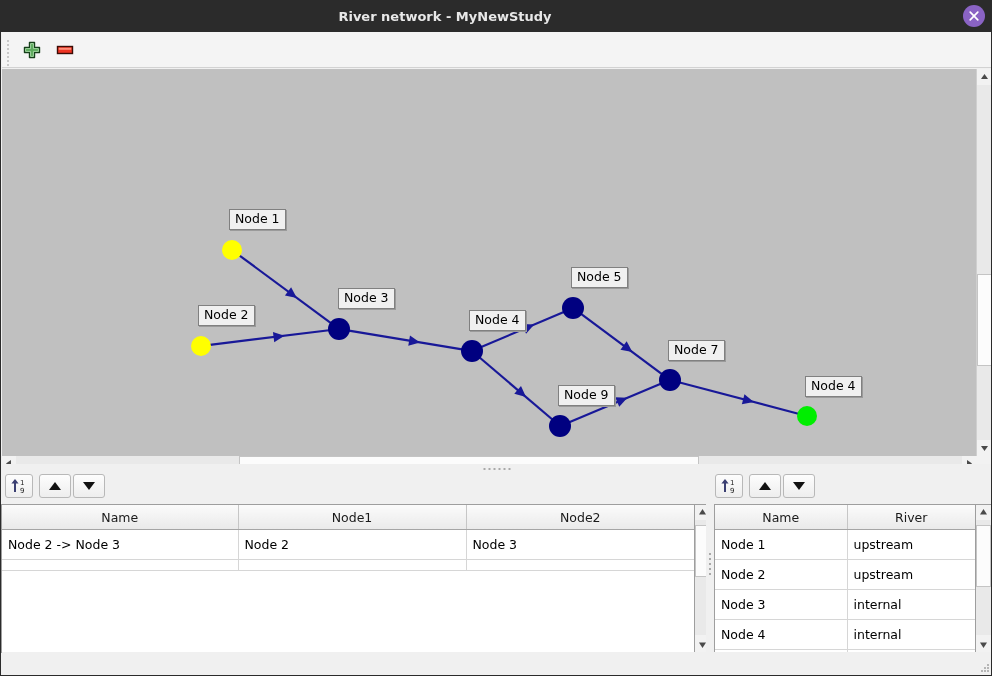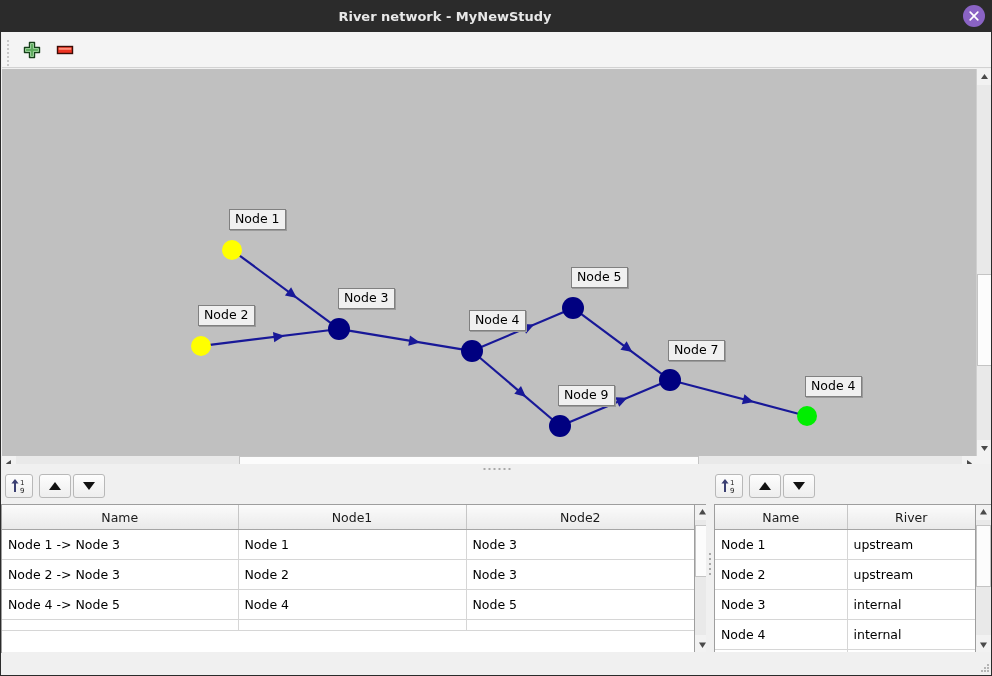--- a/index.html
+++ b/index.html
@@ -410,33 +410,23 @@
         </colgroup>
       <thead>
           <tr id="branches-head">
             <th>Name</th>
             <th>Node1</th>
             <th>Node2</th>
           </tr>
         </thead>
       <tbody id="branches-body">
           <tr>
-            <td>Node 1 -&gt; Node 3</td>
-            <td>Node 1</td>
-            <td>Node 3</td>
-          </tr>
-          <tr>
             <td>Node 2 -&gt; Node 3</td>
             <td>Node 2</td>
             <td>Node 3</td>
-          </tr>
-          <tr>
-            <td>Node 4 -&gt; Node 5</td>
-            <td>Node 4</td>
-            <td>Node 5</td>
           </tr>
           <tr class="partial">
             <td></td>
             <td></td>
             <td></td>
           </tr>
         </tbody>
     </table>
   </div>
 

